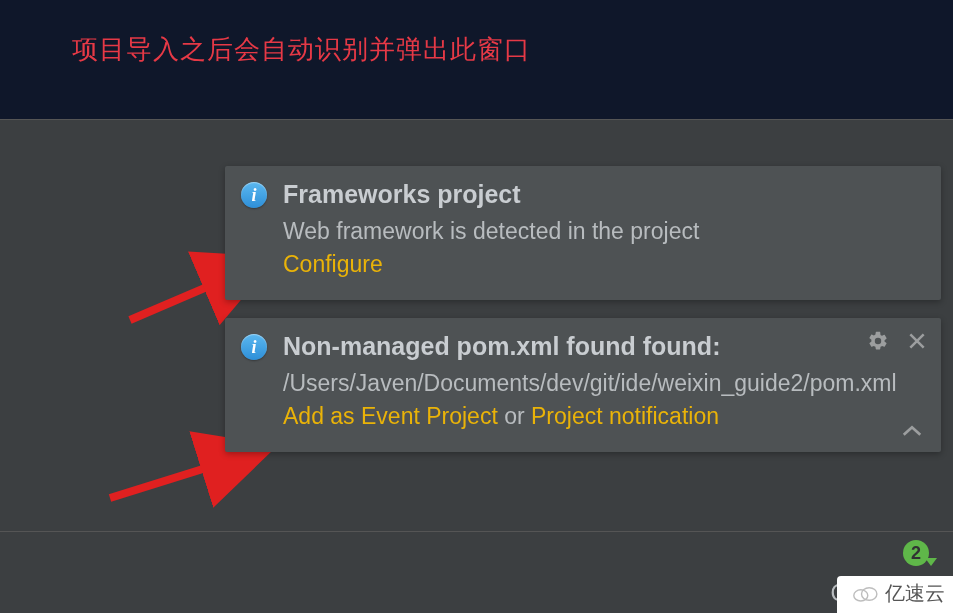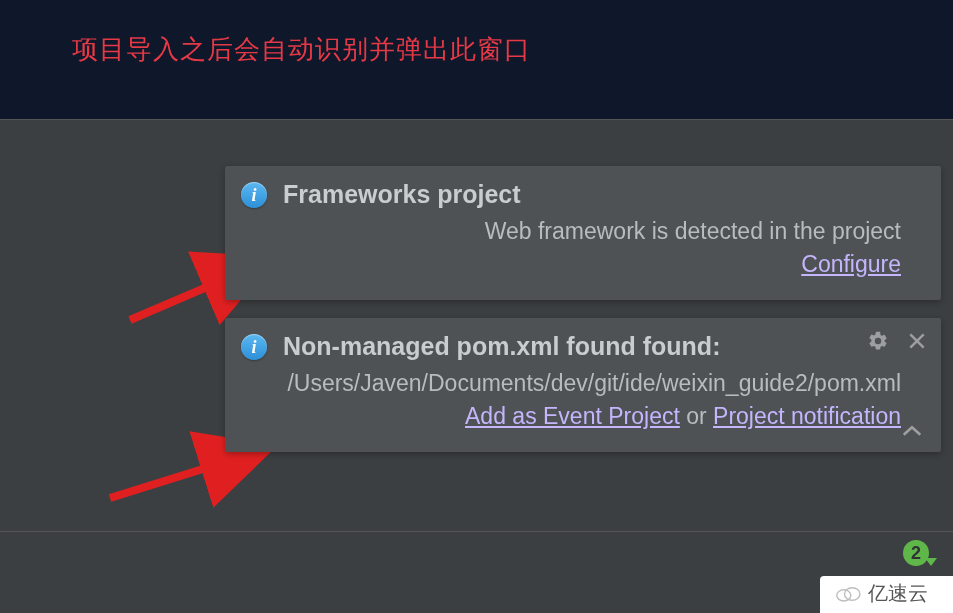--- a/index.html
+++ b/index.html
@@ -59,25 +59,23 @@
       color: #C9CDD1;
       font-size: 25px;
       font-weight: 600;
       margin-bottom: 6px;
     }
     .notif-body {
       color: #B8BCBF;
       font-size: 23px;
       line-height: 1.45;
       font-weight: 400;
-      text-align: right;
     }
     .notif-link {
-      color: #c4b5fd;
-      text-decoration: underline;
+      color: #eab308;
       cursor: pointer;
     }
     .notif-controls {
       position: absolute;
       right: 14px;
       top: 12px;
       display: flex;
       gap: 18px;
       align-items: center;
     }
@@ -141,21 +139,21 @@
       right: 10px;
       bottom: 6px;
       color: #B8BCBF;
       font-size: 23px;
     }
     .watermark {
       position: absolute;
       right: 0;
       bottom: 0;
       background: #fff;
-      padding: 4px 25px 6px 14px;
+      padding: 4px 8px 6px 14px;
       display: flex;
       align-items: center;
       gap: 6px;
       color: #555;
       font-size: 20px;
       border-top-left-radius: 4px;
     }
     .watermark svg { opacity: 0.55; }
   </style>
 </head>

